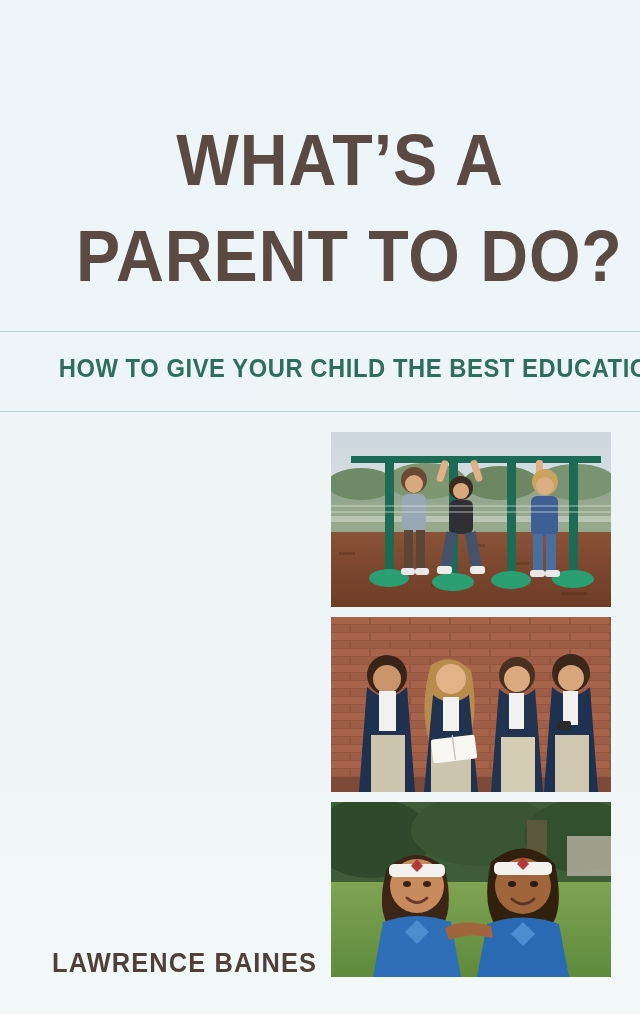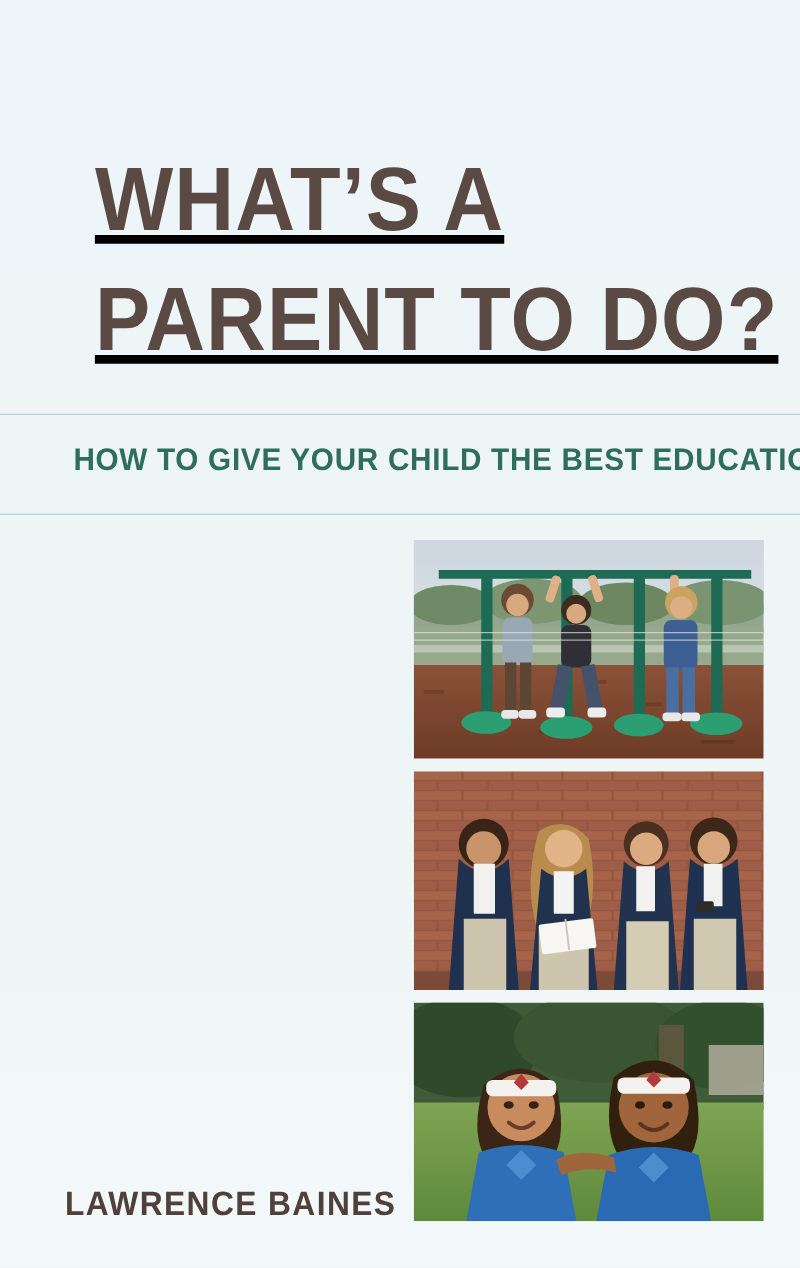--- a/index.html
+++ b/index.html
@@ -21,22 +21,21 @@
     box-sizing: border-box;
     overflow: hidden;
   }
 
   
   .title-block {
     position: absolute;
     top: 112px;
     left: 30px;
     right: 36px;
-    text-align: left;
-    text-decoration: underline;
+    text-align: center;
   }
   .title-line {
     font-family: "Liberation Sans Narrow", "Liberation Sans", sans-serif;
     font-weight: bold;
     font-size: 72px;
     line-height: 96px;
     letter-spacing: 1px;
     color: #5a4a43;
     text-transform: uppercase;
     transform: scaleX(0.92);

